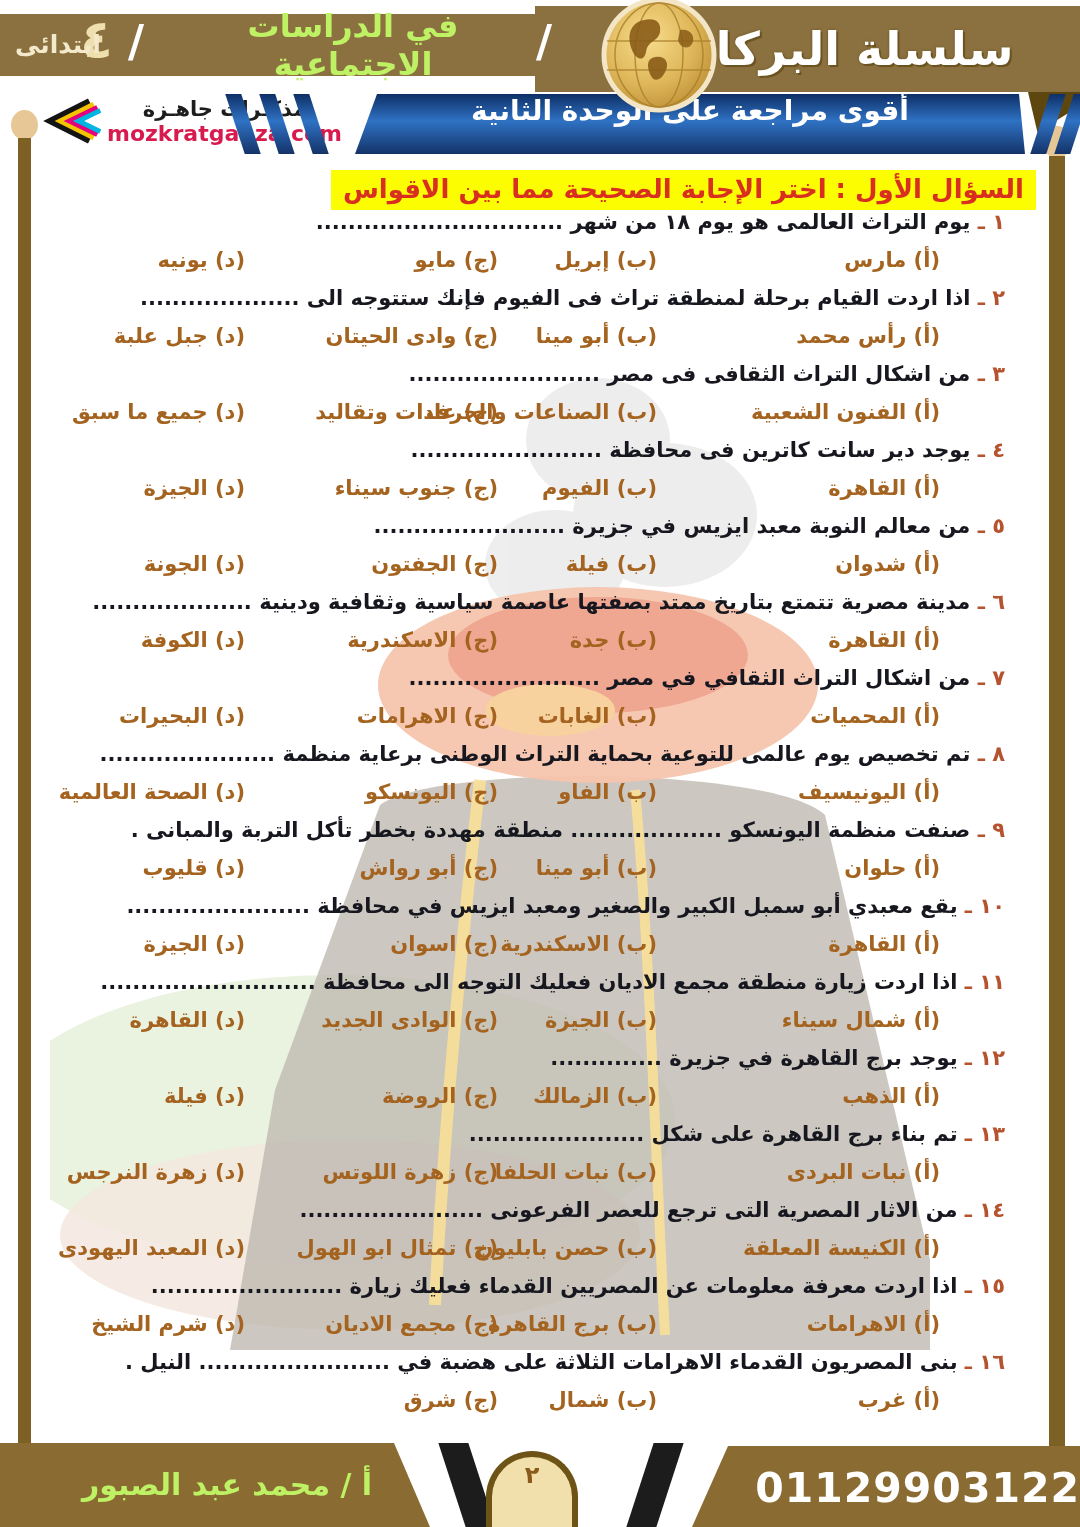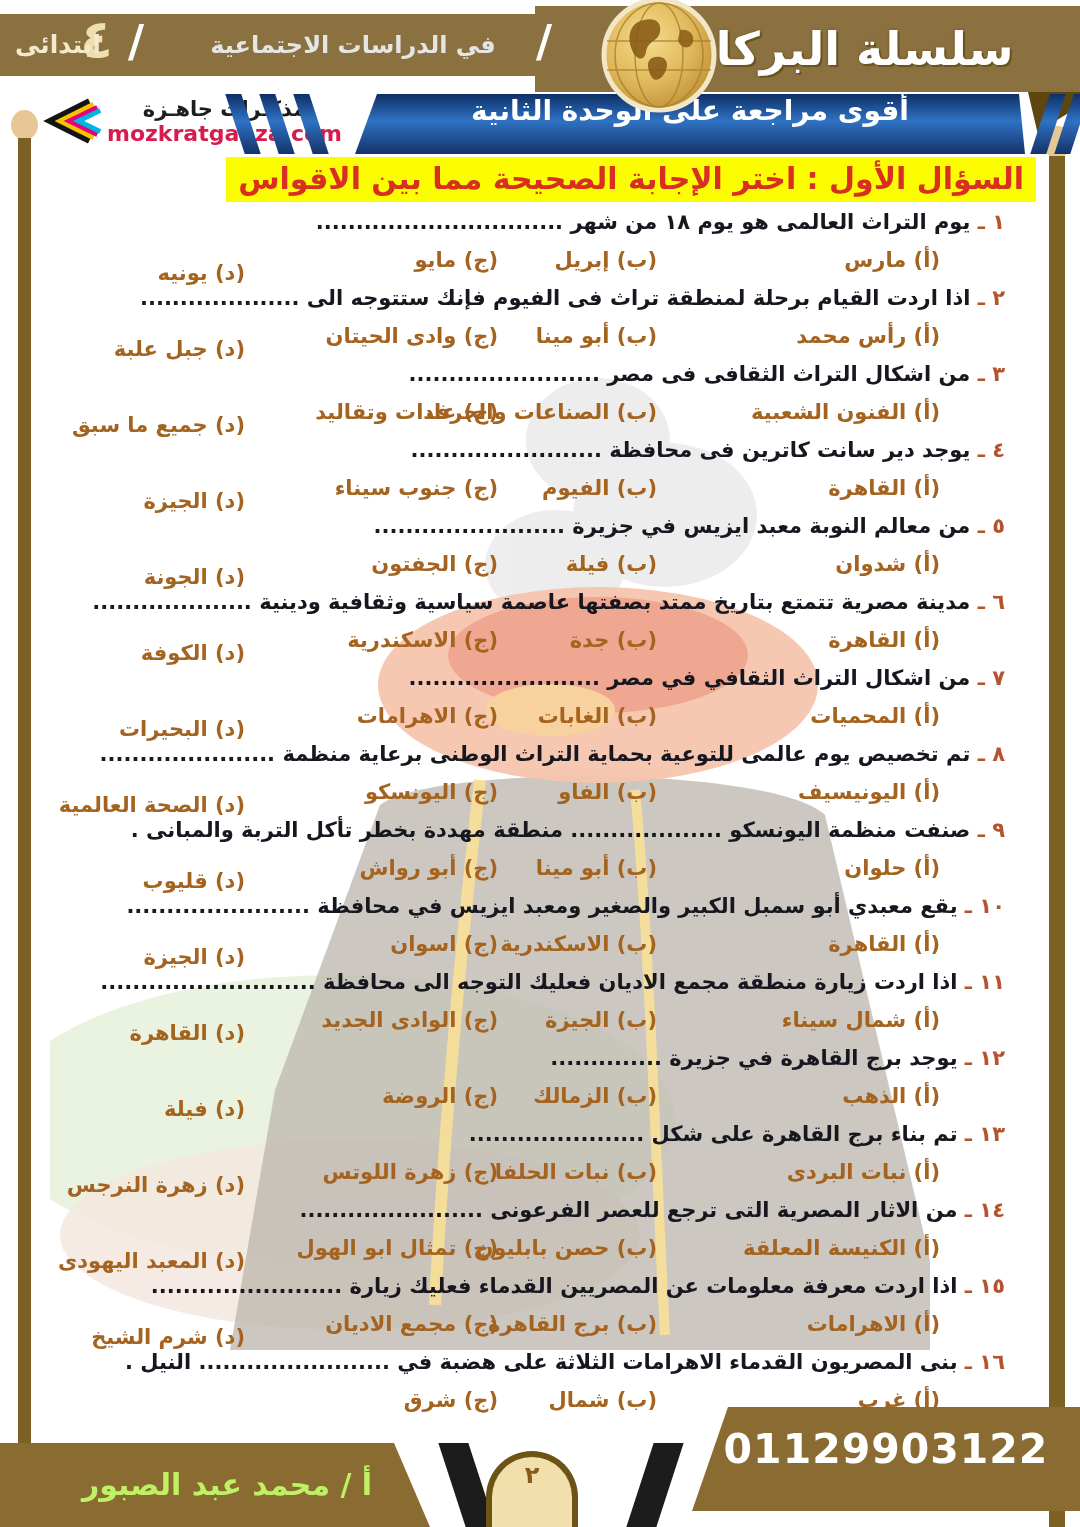--- a/index.html
+++ b/index.html
@@ -9,21 +9,21 @@
 
   
   .banner-right { position:absolute; top:6px; right:0; width:545px; height:86px; background:#8b7140; z-index:3; }
   .series-title { position:absolute; top:0; right:20px; width:430px; height:86px; line-height:86px; text-align:center;
       font-size:46px; font-weight:bold; color:#ffffff;
       text-shadow:0 0 3px #6b5420, 2px 2px 0 #6b5420; letter-spacing:1px; }
   .fold { position:absolute; top:92px; right:0; width:52px; height:40px; background:#5e470f;
       clip-path:polygon(0 0,100% 0,100% 35%,18% 100%); z-index:2; }
   .banner-left { position:absolute; top:14px; left:0; width:575px; height:62px; background:#8b7140; z-index:3;
       display:flex; align-items:center; }
-  .subject { position:absolute; left:168px; width:370px; text-align:center; font-size:24px; font-weight:bold; color:#e5e5e5; }
+  .subject { position:absolute; left:168px; width:370px; text-align:center; font-size:32px; font-weight:bold; color:#bef264; }
   .hslash { position:absolute; font-size:44px; font-weight:bold; color:#ffffff; top:2px; }
   .hslash.s1 { left:536px; }
   .hslash.s2 { left:128px; }
   .grade-num { position:absolute; left:80px; top:-6px; font-size:54px; font-weight:bold; color:#f0dfae; }
   .grade-label { position:absolute; left:15px; top:16px; font-size:25px; font-weight:bold; color:#f3e9cc; }
   .globe { position:absolute; top:-4px; right:362px; z-index:4; }
 
   
   .logo { position:absolute; top:90px; left:42px; width:300px; display:flex; direction:ltr; align-items:center; gap:6px; z-index:3; }
   .logo-text { display:flex; flex-direction:column; align-items:center; }
@@ -37,22 +37,22 @@
       clip-path:polygon(22px 0,calc(100% - 6px) 0,100% 100%,0 100%); display:flex; align-items:flex-start; justify-content:center; }
   .blue-main .txt { color:#fff; font-size:28px; font-weight:bold; }
   .stripe { position:absolute; top:0; bottom:0; width:16px; }
   .stripe.l1 { left:0;  transform:skewX(18deg); }
   .stripe.l2 { left:34px; transform:skewX(18deg); }
   .stripe.l3 { left:68px; transform:skewX(18deg); }
   .stripe.r1 { right:0;  transform:skewX(-18deg); }
   .stripe.r2 { right:24px; transform:skewX(-18deg); }
 
   
-  .instruction { position:absolute; top:157px; right:44px; background:#fdfd02; color:#d92f20;
-      font-size:30px; font-weight:bold; padding:4px 12px 6px; z-index:3; }
+  .instruction { position:absolute; top:170px; right:44px; background:#fdfd02; color:#d92f20;
+      font-size:26px; font-weight:bold; padding:4px 12px 6px; z-index:3; }
 
   
   .pole { position:absolute; bottom:0; background:#7d6023; z-index:2; }
   .pole.left { left:18px; top:138px; width:13px; }
   .pole.right { right:15px; top:156px; width:16px; }
   .knob { position:absolute; border-radius:50%; background:#e6c795; z-index:2; }
   .knob.left { left:11px; top:110px; width:27px; height:30px; }
   .knob.right { right:8px; top:126px; width:30px; height:32px; }
 
   
@@ -61,29 +61,29 @@
   
   .questions { position:absolute; top:204px; right:75px; left:70px; z-index:1; }
   .qblock { height:76px;text-align:right; }
   .qline { height:38px; line-height:37px; font-size:21px; font-weight:bold; color:#17171f; white-space:nowrap; }
   .qnum { color:#b6532f; }
   .opts { height:38px; line-height:37px; display:grid; grid-template-columns:310px 185px 235px auto;
       font-size:21px; font-weight:bold; color:#a4631f; white-space:nowrap; }
   .opt:nth-child(1){ padding-right:65px; }
   .opt:nth-child(2){ padding-right:38px; }
   .opt:nth-child(3){ padding-right:12px; }
-  .opt:nth-child(4){ padding-right:30px;margin-top:13px; }
+  .opt:nth-child(4){ padding-right:30px; }
 
   
   .footer-name { position:absolute; left:0; bottom:0; width:430px; height:84px; background:#8a6c33;
       clip-path:polygon(0 0,calc(100% - 36px) 0,100% 100%,0 100%);
       color:#bef264; font-size:30px; font-weight:bold; line-height:84px; text-align:center; z-index:4;padding-left:24px; }
-  .footer-phone { position:absolute; right:0; bottom:16px; width:388px; height:104px; background:#8a6c33;
+  .footer-phone { position:absolute; right:0; bottom:0; width:388px; height:81px; background:#8a6c33;
       clip-path:polygon(36px 0,100% 0,100% 100%,0 100%);
-      color:#fff; font-size:41px; font-weight:bold; line-height:84px; text-align:center; direction:ltr; letter-spacing:1px; z-index:4; }
+      color:#fff; font-size:41px; font-weight:bold; line-height:84px; text-align:right; direction:ltr; letter-spacing:1px; z-index:4; }
   .fslash { position:absolute; bottom:0; width:30px; height:84px; background:#1c1c1c; z-index:4; }
   .fslash.a { left:452px; transform:skewX(18deg); }
   .fslash.b { left:640px; transform:skewX(-18deg); }
   .page-badge { position:absolute; left:486px; bottom:0; width:92px; height:76px; background:#f2e0ac;
       border:6px solid #6d5315; border-bottom:none; border-radius:46px 46px 0 0;
       text-align:center; color:#8a5a1a; font-size:24px; font-weight:bold; padding-top:4px; z-index:5; }
 </style>
 </head>
 <body>
 

